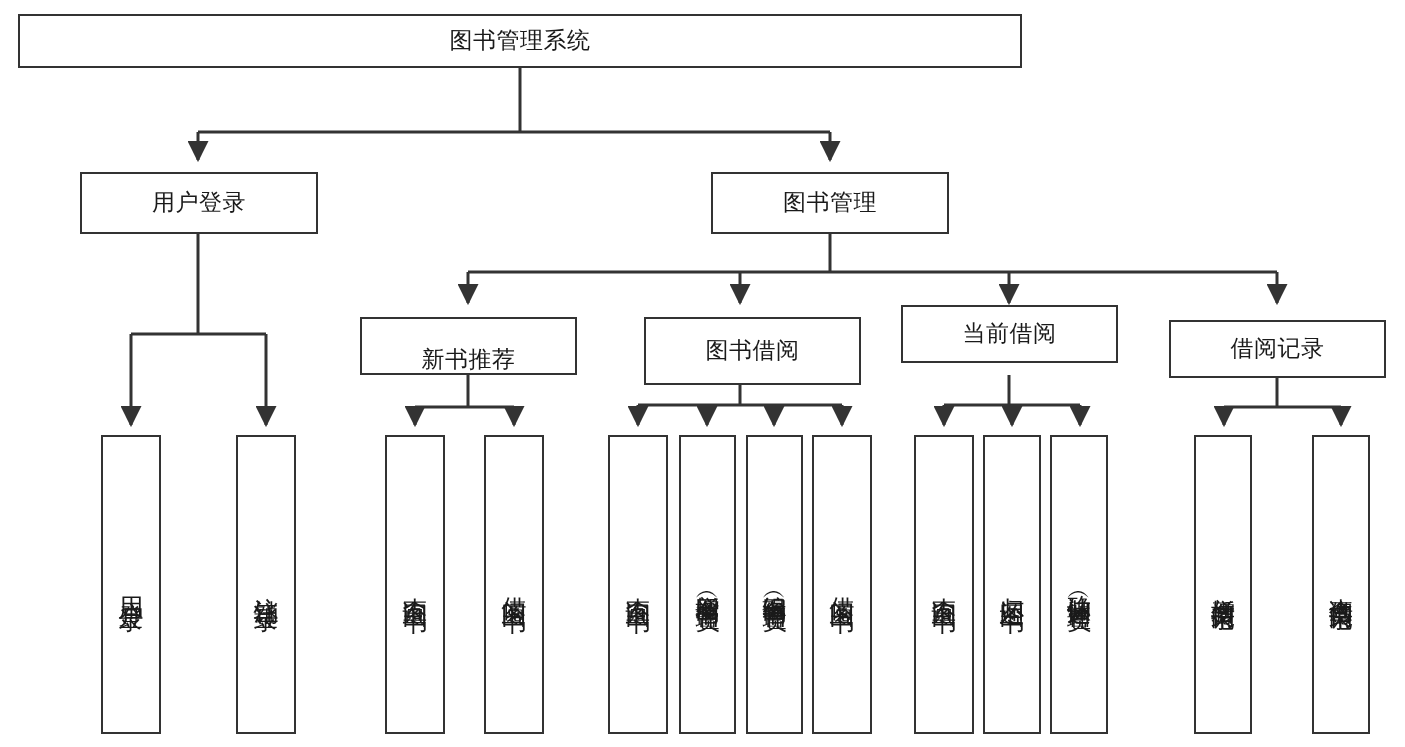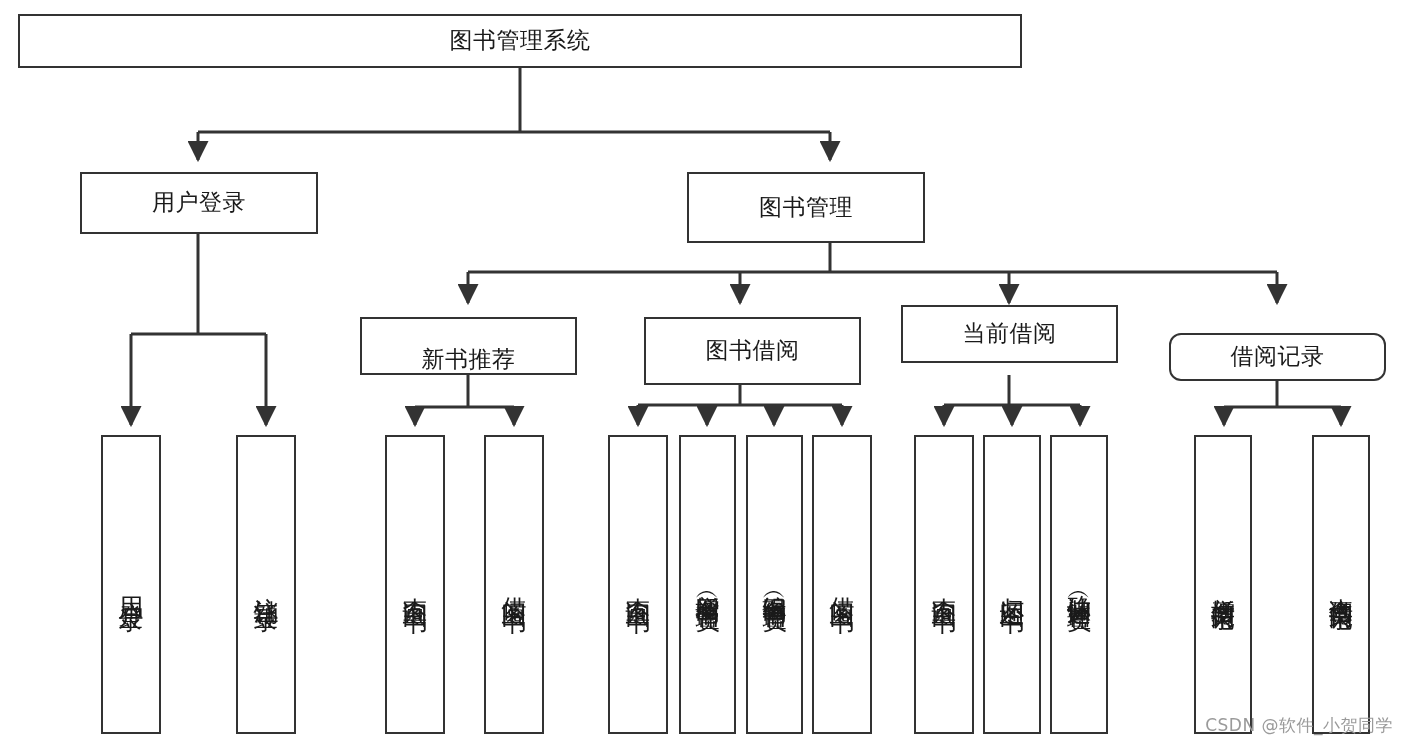--- a/index.html
+++ b/index.html
@@ -131,37 +131,37 @@
   </svg>
 
   <div class="node horiz" style="left:18px; top:14px; width:1004px; height:54px;">
     <span class="label">图书管理系统</span>
   </div>
 
   <div class="node horiz" style="left:80px; top:172px; width:238px; height:62px;">
     <span class="label">用户登录</span>
   </div>
 
-  <div class="node horiz" style="left:687px; top:172px; width:238px; height:71px;">
+  <div class="node horiz" style="left:711px; top:172px; width:238px; height:62px;">
     <span class="label">图书管理</span>
   </div>
 
   <div class="node horiz" style="left:360px; top:317px; width:217px; height:58px;align-items:flex-end;">
     <span class="label">新书推荐</span>
   </div>
 
   <div class="node horiz" style="left:644px; top:317px; width:217px; height:68px;">
     <span class="label">图书借阅</span>
   </div>
 
   <div class="node horiz" style="left:901px; top:305px; width:217px; height:58px;">
     <span class="label">当前借阅</span>
   </div>
 
-  <div class="node horiz" style="left:1169px; top:333px; width:217px; height:48px;border-radius:12px;">
+  <div class="node horiz" style="left:1169px; top:320px; width:217px; height:58px;">
     <span class="label">借阅记录</span>
   </div>
 
   <div class="node vert" style="left:101px; top:435px; width:60px; height:299px;">
     <span class="label">用户登录</span>
   </div>
 
   <div class="node vert" style="left:236px; top:435px; width:60px; height:299px;">
     <span class="label">注销登录</span>
   </div>
@@ -203,15 +203,14 @@
   </div>
 
   <div class="node vert narrow" style="left:1194px; top:435px; width:58px; height:299px;">
     <span class="label">新增借阅记录</span>
   </div>
 
   <div class="node vert narrow" style="left:1312px; top:435px; width:58px; height:299px;">
     <span class="label">查询借阅记录</span>
   </div>
 
-  <div id="watermark">CSDN @软件_小贺同学</div>
 
 </div>
 
 </body></html>

